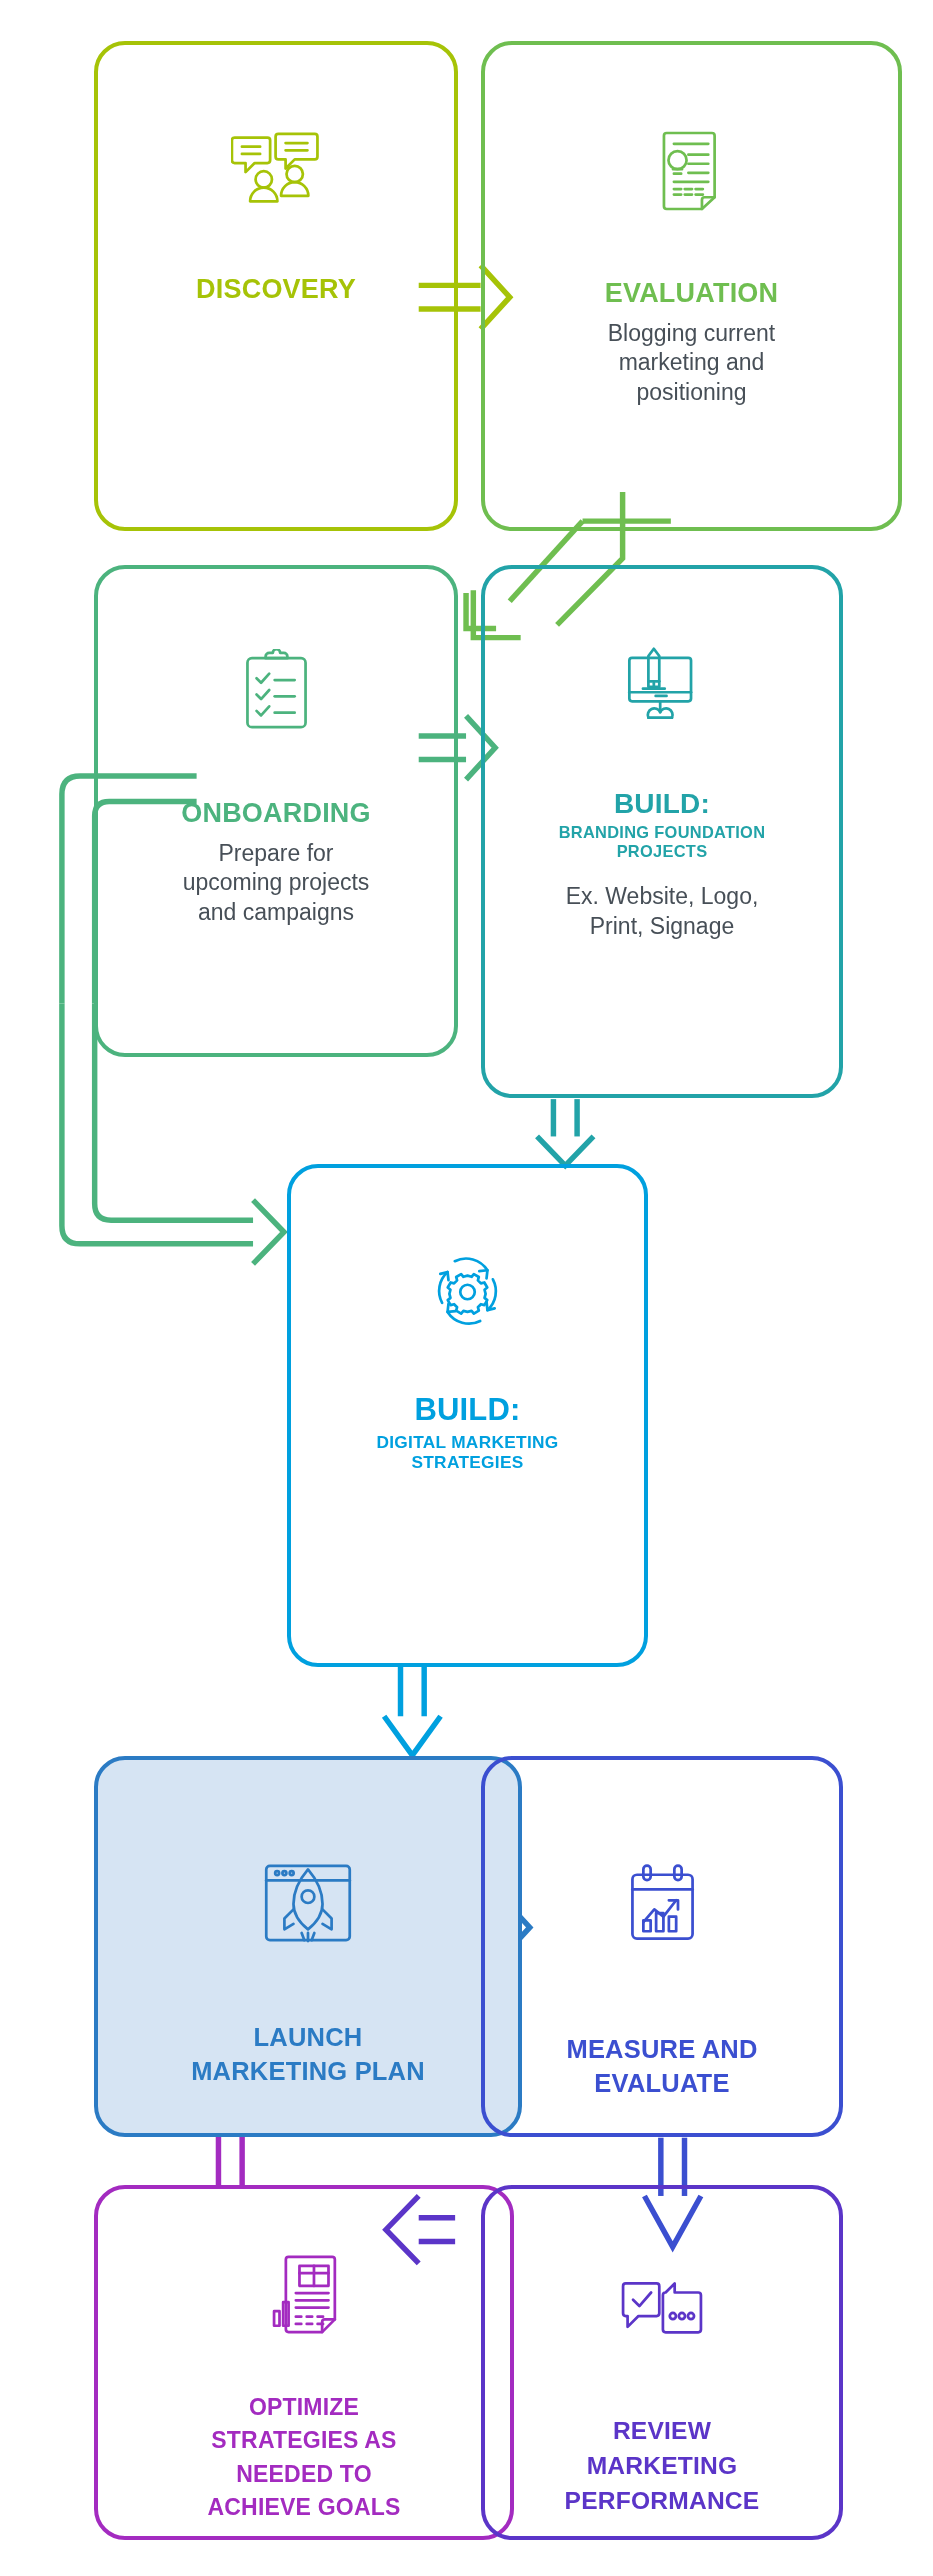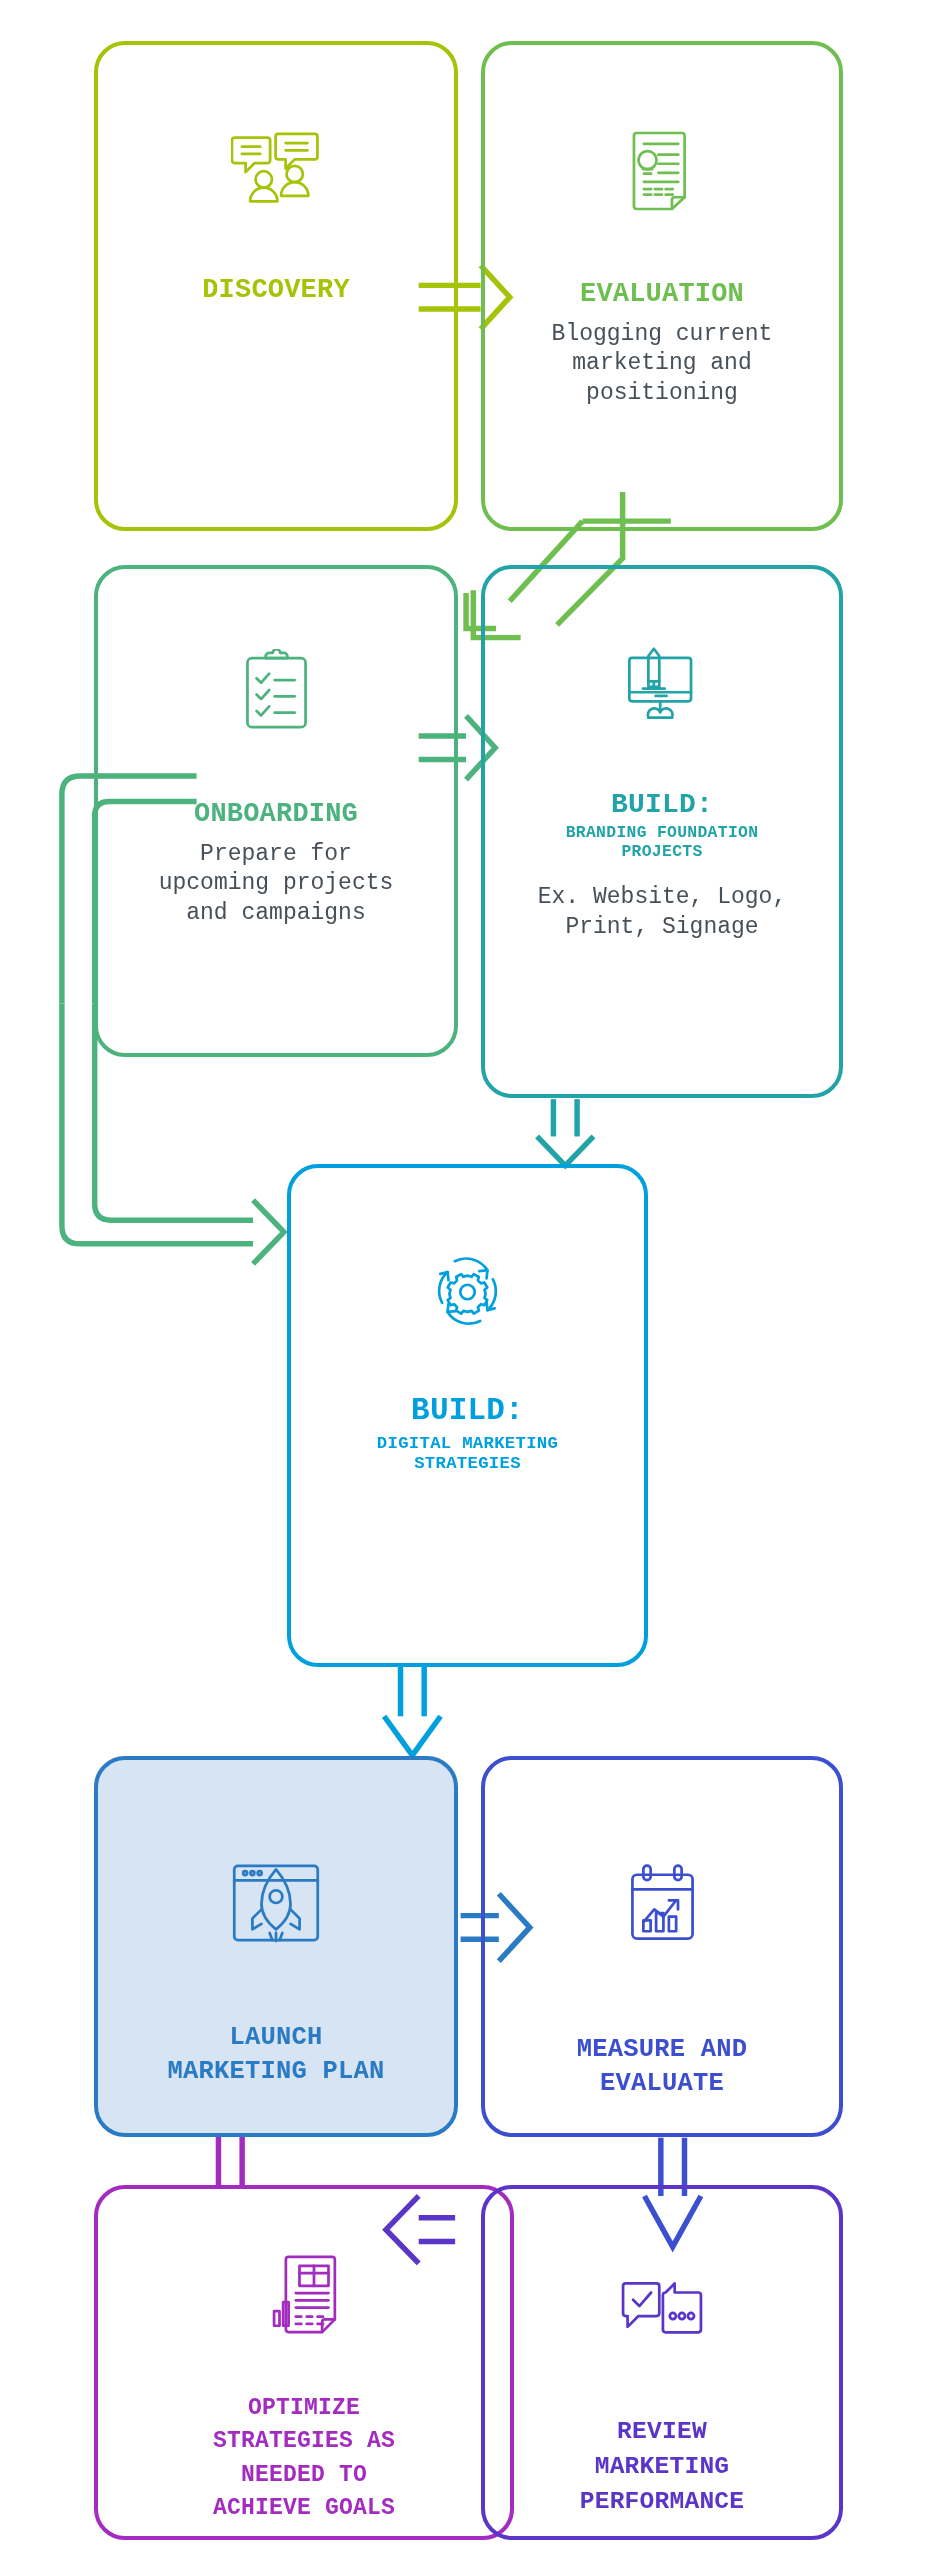--- a/index.html
+++ b/index.html
@@ -1,17 +1,17 @@
 <!DOCTYPE html>
 <html style="font-size:14.6px"><head>
 <meta charset="utf-8">
 <style>
   html,body{margin:0;padding:0;background:#ffffff;}
   body{font-family:"Liberation Sans","DejaVu Sans",sans-serif;}
-  #stage{position:relative;width:933px;height:2576px;background:#fff;overflow:hidden;font-family:Liberation Mono, monospace;}
+  #stage{position:relative;width:933px;height:2576px;background:#fff;overflow:hidden;}
   svg#wires{position:absolute;left:0;top:0;width:933px;height:2576px;pointer-events:none;}
   .card{position:absolute;box-sizing:border-box;border-style:solid;border-width:4.6px;border-radius:31px;background:transparent;display:flex;flex-direction:column;align-items:center;}
   .icon-wrap{display:block;}
   .title{font-weight:bold;letter-spacing:0.2px;text-align:center;line-height:1.12;}
   .subtitle{font-weight:bold;text-align:center;line-height:1.14;letter-spacing:0.3px;}
   .body{color:#474F57;text-align:center;line-height:1.27;font-size:23px;}
   .t-lg{font-size:28px;}
 </style>
 </head>
 <body>
@@ -97,21 +97,21 @@
         <path d="M60 12 h24 M60 20 h24"></path>
         <circle cx="36" cy="52" r="9"></circle>
         <path d="M21 76 a15 15 0 0 1 30 0 z"></path>
         <circle cx="70" cy="46" r="9"></circle>
         <path d="M55 70 a15 15 0 0 1 30 0 z"></path>
       </svg>
     </span>
     <div class="title t-lg" style="color:#A6C307;margin-top:66px;font-size:27px;">DISCOVERY</div>
   </div>
 
-  <div class="card" style="left:481px;top:41px;width:362px;height:490px;border-color:#6FBE50;padding-top:84px;">
+  <div class="card" style="left:481px;top:41px;width:421px;height:490px;border-color:#6FBE50;padding-top:84px;">
     <span class="icon-wrap">
       <svg width="76" height="84" viewBox="0 0 84 92" fill="none" stroke="#6FBE50" stroke-width="3" stroke-linejoin="round" stroke-linecap="round">
         <path d="M14 4 h50 a3 3 0 0 1 3 3 v68 l-14 13 h-39 a3 3 0 0 1 -3 -3 v-78 a3 3 0 0 1 3 -3 z"></path>
         <path d="M67 75 h-11 a3 3 0 0 0 -3 3 v10"></path>
         <path d="M22 16 h38 M38 28 h22 M38 38 h22 M38 48 h22 M22 58 h38"></path>
         <circle cx="26" cy="34" r="10"></circle>
         <path d="M21 44 h10 M22 49 h8"></path>
         <path d="M22 66 h8 M34 66 h8 M46 66 h8"></path>
         <path d="M22 72 h8 M34 72 h8 M46 72 h8"></path>
       </svg>
@@ -175,21 +175,21 @@
         <path d="M26 68 l9 -1 M26 68 l1 -9"></path>
         <path d="M48 28 l4.5 1.2 2.5 -3 5.5 3.2 -1 3.8 3.3 3.3 3.8 -1 3.2 5.5 -3 2.5 1.2 4.5 -1.2 4.5 3 2.5 -3.2 5.5 -3.8 -1 -3.3 3.3 1 3.8 -5.5 3.2 -2.5 -3 -4.5 1.2 -4.5 -1.2 -2.5 3 -5.5 -3.2 1 -3.8 -3.3 -3.3 -3.8 1 -3.2 -5.5 3 -2.5 -1.2 -4.5 1.2 -4.5 -3 -2.5 3.2 -5.5 3.8 1 3.3 -3.3 -1 -3.8 5.5 -3.2 2.5 3 z"></path>
         <circle cx="48" cy="46" r="8"></circle>
       </svg>
     </span>
     <div class="title" style="color:#00A0DF;margin-top:56px;font-size:31px;">BUILD:</div>
     <div class="subtitle" style="color:#00A0DF;margin-top:5.5px;font-size:17.3px;white-space:pre-line;">DIGITAL MARKETING
 STRATEGIES</div>
   </div>
 
-  <div class="card" style="left:94px;top:1756px;width:364px;height:381px;border-color:#2B7BC4;background:#D6E4F3;padding-top:100px;">
+  <div class="card" style="left:94px;top:1756px;width:428px;height:381px;border-color:#2B7BC4;background:#D6E4F3;padding-top:100px;">
     <span class="icon-wrap">
       <svg width="98" height="86" viewBox="0 0 108 94" fill="none" stroke="#2B7BC4" stroke-width="3" stroke-linejoin="round" stroke-linecap="round">
         <rect x="8" y="6" width="92" height="82" rx="4"></rect>
         <path d="M8 22 h92"></path>
         <circle cx="20" cy="14" r="2.2"></circle>
           <circle cx="28" cy="14" r="2.2"></circle>
           <circle cx="36" cy="14" r="2.2"></circle>
         <path d="M54 10 c12 14 16 26 16 38 0 10 -6 20 -16 28 -10 -8 -16 -18 -16 -28 0 -12 4 -24 16 -38 z"></path>
         <circle cx="54" cy="40" r="7"></circle>
         <path d="M38 54 l-10 10 v12 l10 -6"></path>

